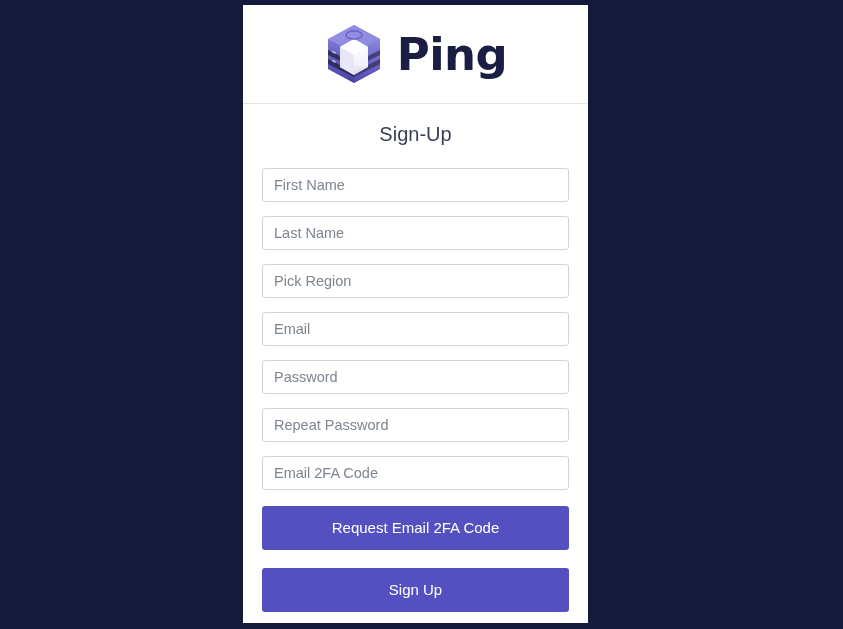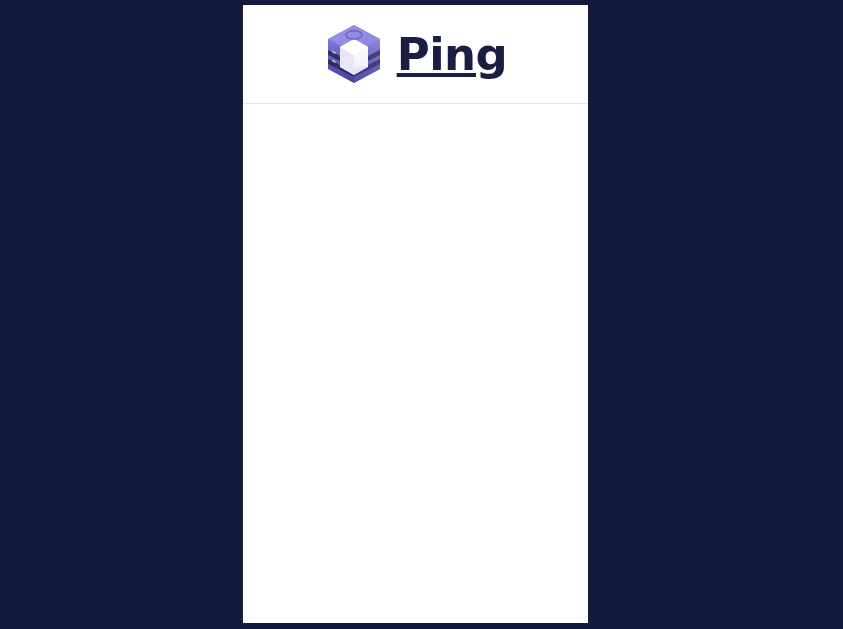--- a/index.html
+++ b/index.html
@@ -52,21 +52,20 @@
     display: block;
   }
 
   .brand-name {
     font-family: "DejaVu Sans", sans-serif;
     font-size: 45px;
     font-weight: bold;
     color: #1a1e42;
     letter-spacing: -0.5px;
     line-height: 1;
-    text-decoration: underline;
   }
 
   
   .card-body {
     padding: 18px 19px 0 19px;
   }
 
   .form-title {
     text-align: center;
     font-size: 20px;
@@ -182,14 +181,37 @@
 
               <ellipse cx="30" cy="12" rx="8" ry="4.2" fill="none" stroke="#5c57bb" stroke-width="1.4" opacity="0.75"></ellipse>
             </g>
           </svg>
         </span>
 
         <span class="brand-name">Ping</span>
       </div>
     </div>
 
+    <div class="card-body">
+
+      <h1 class="form-title">Sign-Up</h1>
+
+      <input class="field" type="text" placeholder="First Name" style="">
+
+      <input class="field" type="text" placeholder="Last Name" style="">
+
+      <input class="field select-field" type="text" readonly="" placeholder="Pick Region" style="">
+
+      <input class="field" type="text" placeholder="Email" style="">
+
+      <input class="field" type="password" placeholder="Password" style="">
+
+      <input class="field" type="password" placeholder="Repeat Password" style="">
+
+      <input class="field" type="text" placeholder="Email 2FA Code" style="">
+
+      <button class="btn btn-request">Request Email 2FA Code</button>
+
+      <button class="btn btn-signup">Sign Up</button>
+
+    </div>
   </div>
 </div>
 
 </body></html>

